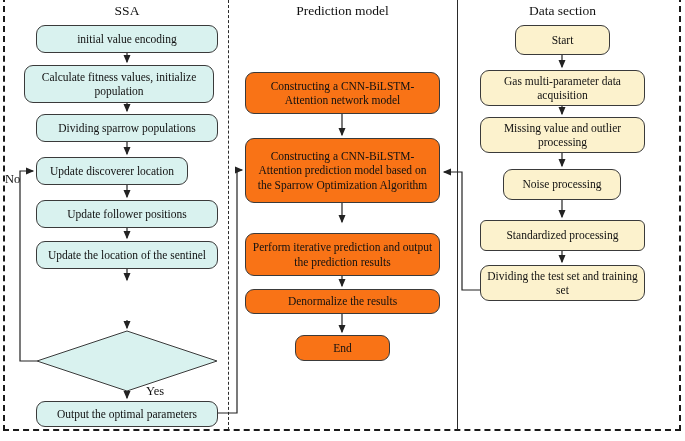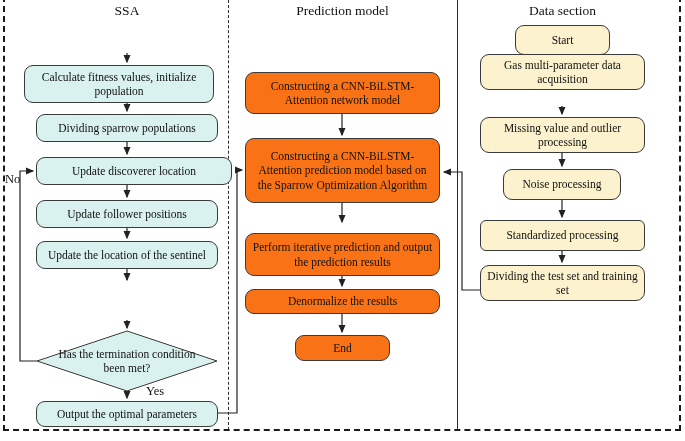--- a/index.html
+++ b/index.html
@@ -66,37 +66,37 @@
       <polyline points="480,290 462,290 462,172 444,172" marker-end="url(#ah)"></polyline>
 
       <polygon points="127,331 217,361 127,391 37,361" fill="#d9f2ef" stroke="#3a3a3a" stroke-width="1"></polygon>
     </g>
   </svg>
 
   <div class="col-title" style="left:36px;top:3px;width:182px;">SSA</div>
   <div class="col-title" style="left:245px;top:3px;width:195px;">Prediction model</div>
   <div class="col-title" style="left:480px;top:3px;width:165px;">Data section</div>
 
+  <div class="node cyan" style="left:36px;top:25px;width:182px;height:28px;">initial value encoding</div>
   <div class="node cyan" style="left:24px;top:65px;width:190px;height:38px;">Calculate fitness values, initialize population</div>
   <div class="node cyan" style="left:36px;top:114px;width:182px;height:28px;">Dividing sparrow populations</div>
-  <div class="node cyan" style="left:36px;top:157px;width:196px;height:28px;">Update discoverer location</div>
+  <div class="node cyan" style="left:36px;top:157px;width:152px;height:28px;">Update discoverer location</div>
   <div class="node cyan" style="left:36px;top:200px;width:182px;height:28px;">Update follower positions</div>
   <div class="node cyan" style="left:36px;top:241px;width:182px;height:28px;">Update the location of the sentinel</div>
-  <div class="diamond-text" style="left:57px;top:340px;width:140px;height:42px;">Has the termination condition been met?</div>
   <div class="node cyan" style="left:36px;top:401px;width:182px;height:26px;">Output the optimal parameters</div>
 
   <div class="edge-label" style="left:5px;top:148px;margin-top:24px;">No</div>
   <div class="edge-label" style="left:146px;top:384px;">Yes</div>
 
   <div class="node pink" style="left:245px;top:72px;width:195px;height:42px;">Constructing a CNN-BiLSTM-Attention network model</div>
   <div class="node pink" style="left:245px;top:138px;width:195px;height:65px;">Constructing a CNN-BiLSTM-Attention prediction model based on the Sparrow Optimization Algorithm</div>
   <div class="node pink" style="left:245px;top:233px;width:195px;height:43px;">Perform iterative prediction and output the prediction results</div>
   <div class="node pink" style="left:245px;top:289px;width:195px;height:25px;">Denormalize the results</div>
   <div class="node pink" style="left:295px;top:335px;width:95px;height:26px;">End</div>
 
   <div class="node yellow" style="left:515px;top:25px;width:95px;height:30px;">Start</div>
-  <div class="node yellow" style="left:480px;top:54px;width:165px;height:36px;">Gas multi-parameter data acquisition</div>
+  <div class="node yellow" style="left:480px;top:70px;width:165px;height:36px;">Gas multi-parameter data acquisition</div>
   <div class="node yellow" style="left:480px;top:117px;width:165px;height:36px;">Missing value and outlier processing</div>
   <div class="node yellow" style="left:503px;top:169px;width:118px;height:31px;">Noise processing</div>
   <div class="node yellow" style="left:480px;top:220px;width:165px;height:31px;border-radius:6px;">Standardized processing</div>
   <div class="node yellow" style="left:480px;top:265px;width:165px;height:36px;">Dividing the test set and training set</div>
 
 </div>
 
 </body></html>

